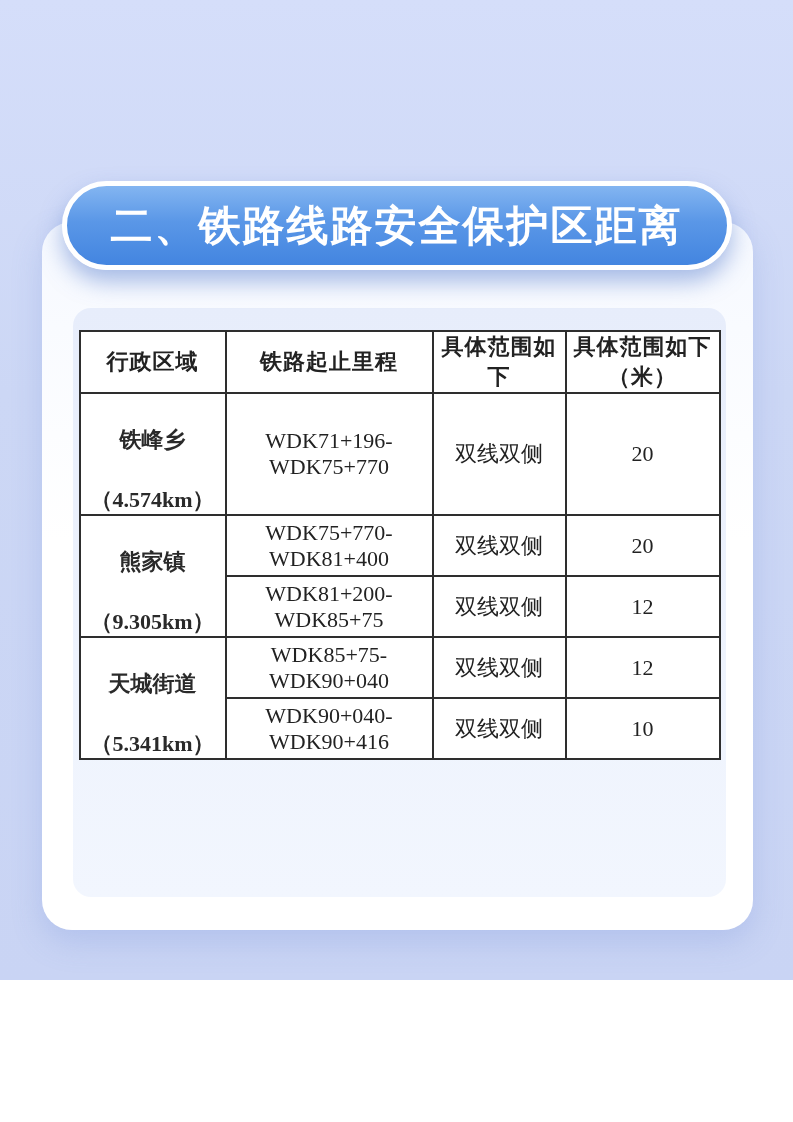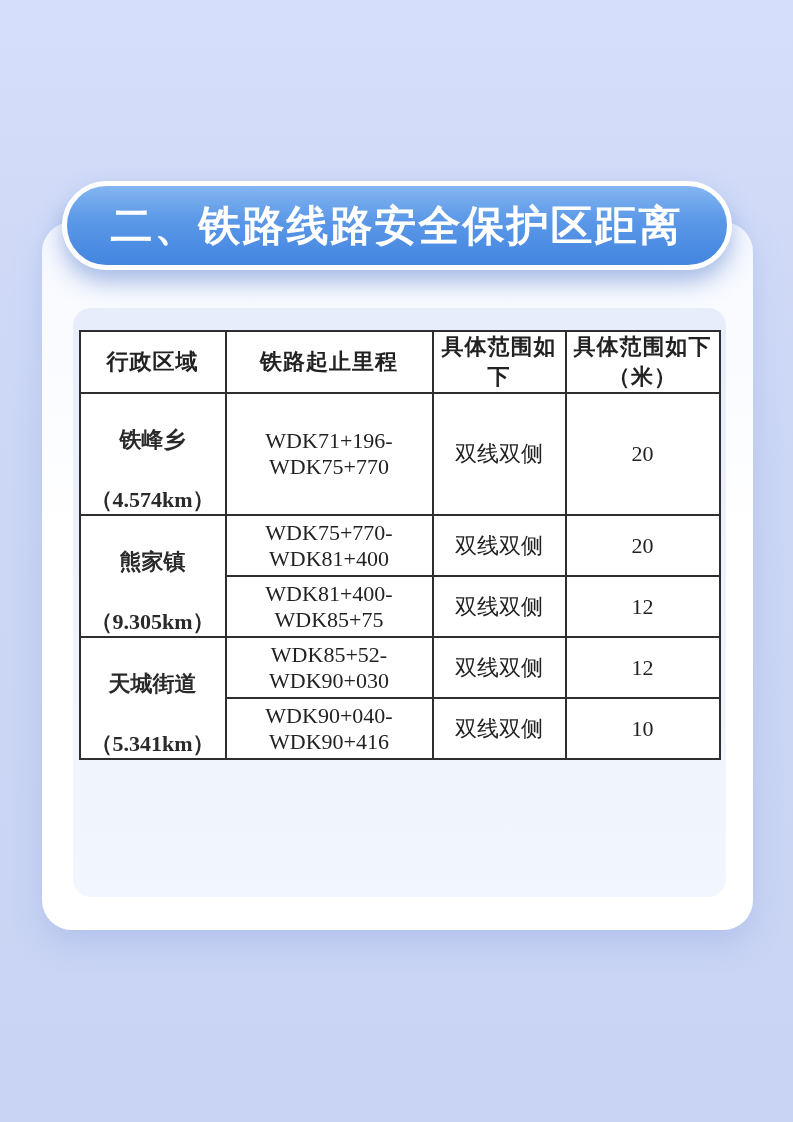--- a/index.html
+++ b/index.html
@@ -8,21 +8,21 @@
   }
   body {
     width: 793px;
     height: 1122px;
     font-family: "Liberation Sans", sans-serif;
     overflow: hidden;
   }
   .poster {
     position: relative;
     width: 793px;
-    height: 1122px;
+    height: 980px;
     background: linear-gradient(180deg, #d5defa 0%, #ccd7f5 40%, #c9d4f4 100%);
     overflow: hidden;
   }
   .content-card {
     position: absolute;
     left: 42px;
     top: 222px;
     width: 711px;
     height: 708px;
     background: linear-gradient(180deg, #f6f9ff 0%, #ffffff 45%);
@@ -159,30 +159,30 @@
           <tr>
             <td class="region-cell" rowspan="2">
               <span class="region-name">熊家镇</span>
               <span class="region-km">（9.305km）</span>
             </td>
             <td class="mileage-cell">WDK75+770-WDK81+400</td>
             <td>双线双侧</td>
             <td>20</td>
           </tr>
           <tr>
-            <td class="mileage-cell">WDK81+400-WDK85+75</td>
+            <td class="mileage-cell">WDK81+200-WDK85+75</td>
             <td>双线双侧</td>
             <td>12</td>
           </tr>
           <tr>
             <td class="region-cell" rowspan="2">
               <span class="region-name">天城街道</span>
               <span class="region-km">（5.341km）</span>
             </td>
-            <td class="mileage-cell">WDK85+52-WDK90+030</td>
+            <td class="mileage-cell">WDK85+75-WDK90+040</td>
             <td>双线双侧</td>
             <td>12</td>
           </tr>
           <tr>
             <td class="mileage-cell">WDK90+040-WDK90+416</td>
             <td>双线双侧</td>
             <td>10</td>
           </tr>
         </tbody>
       </table>

